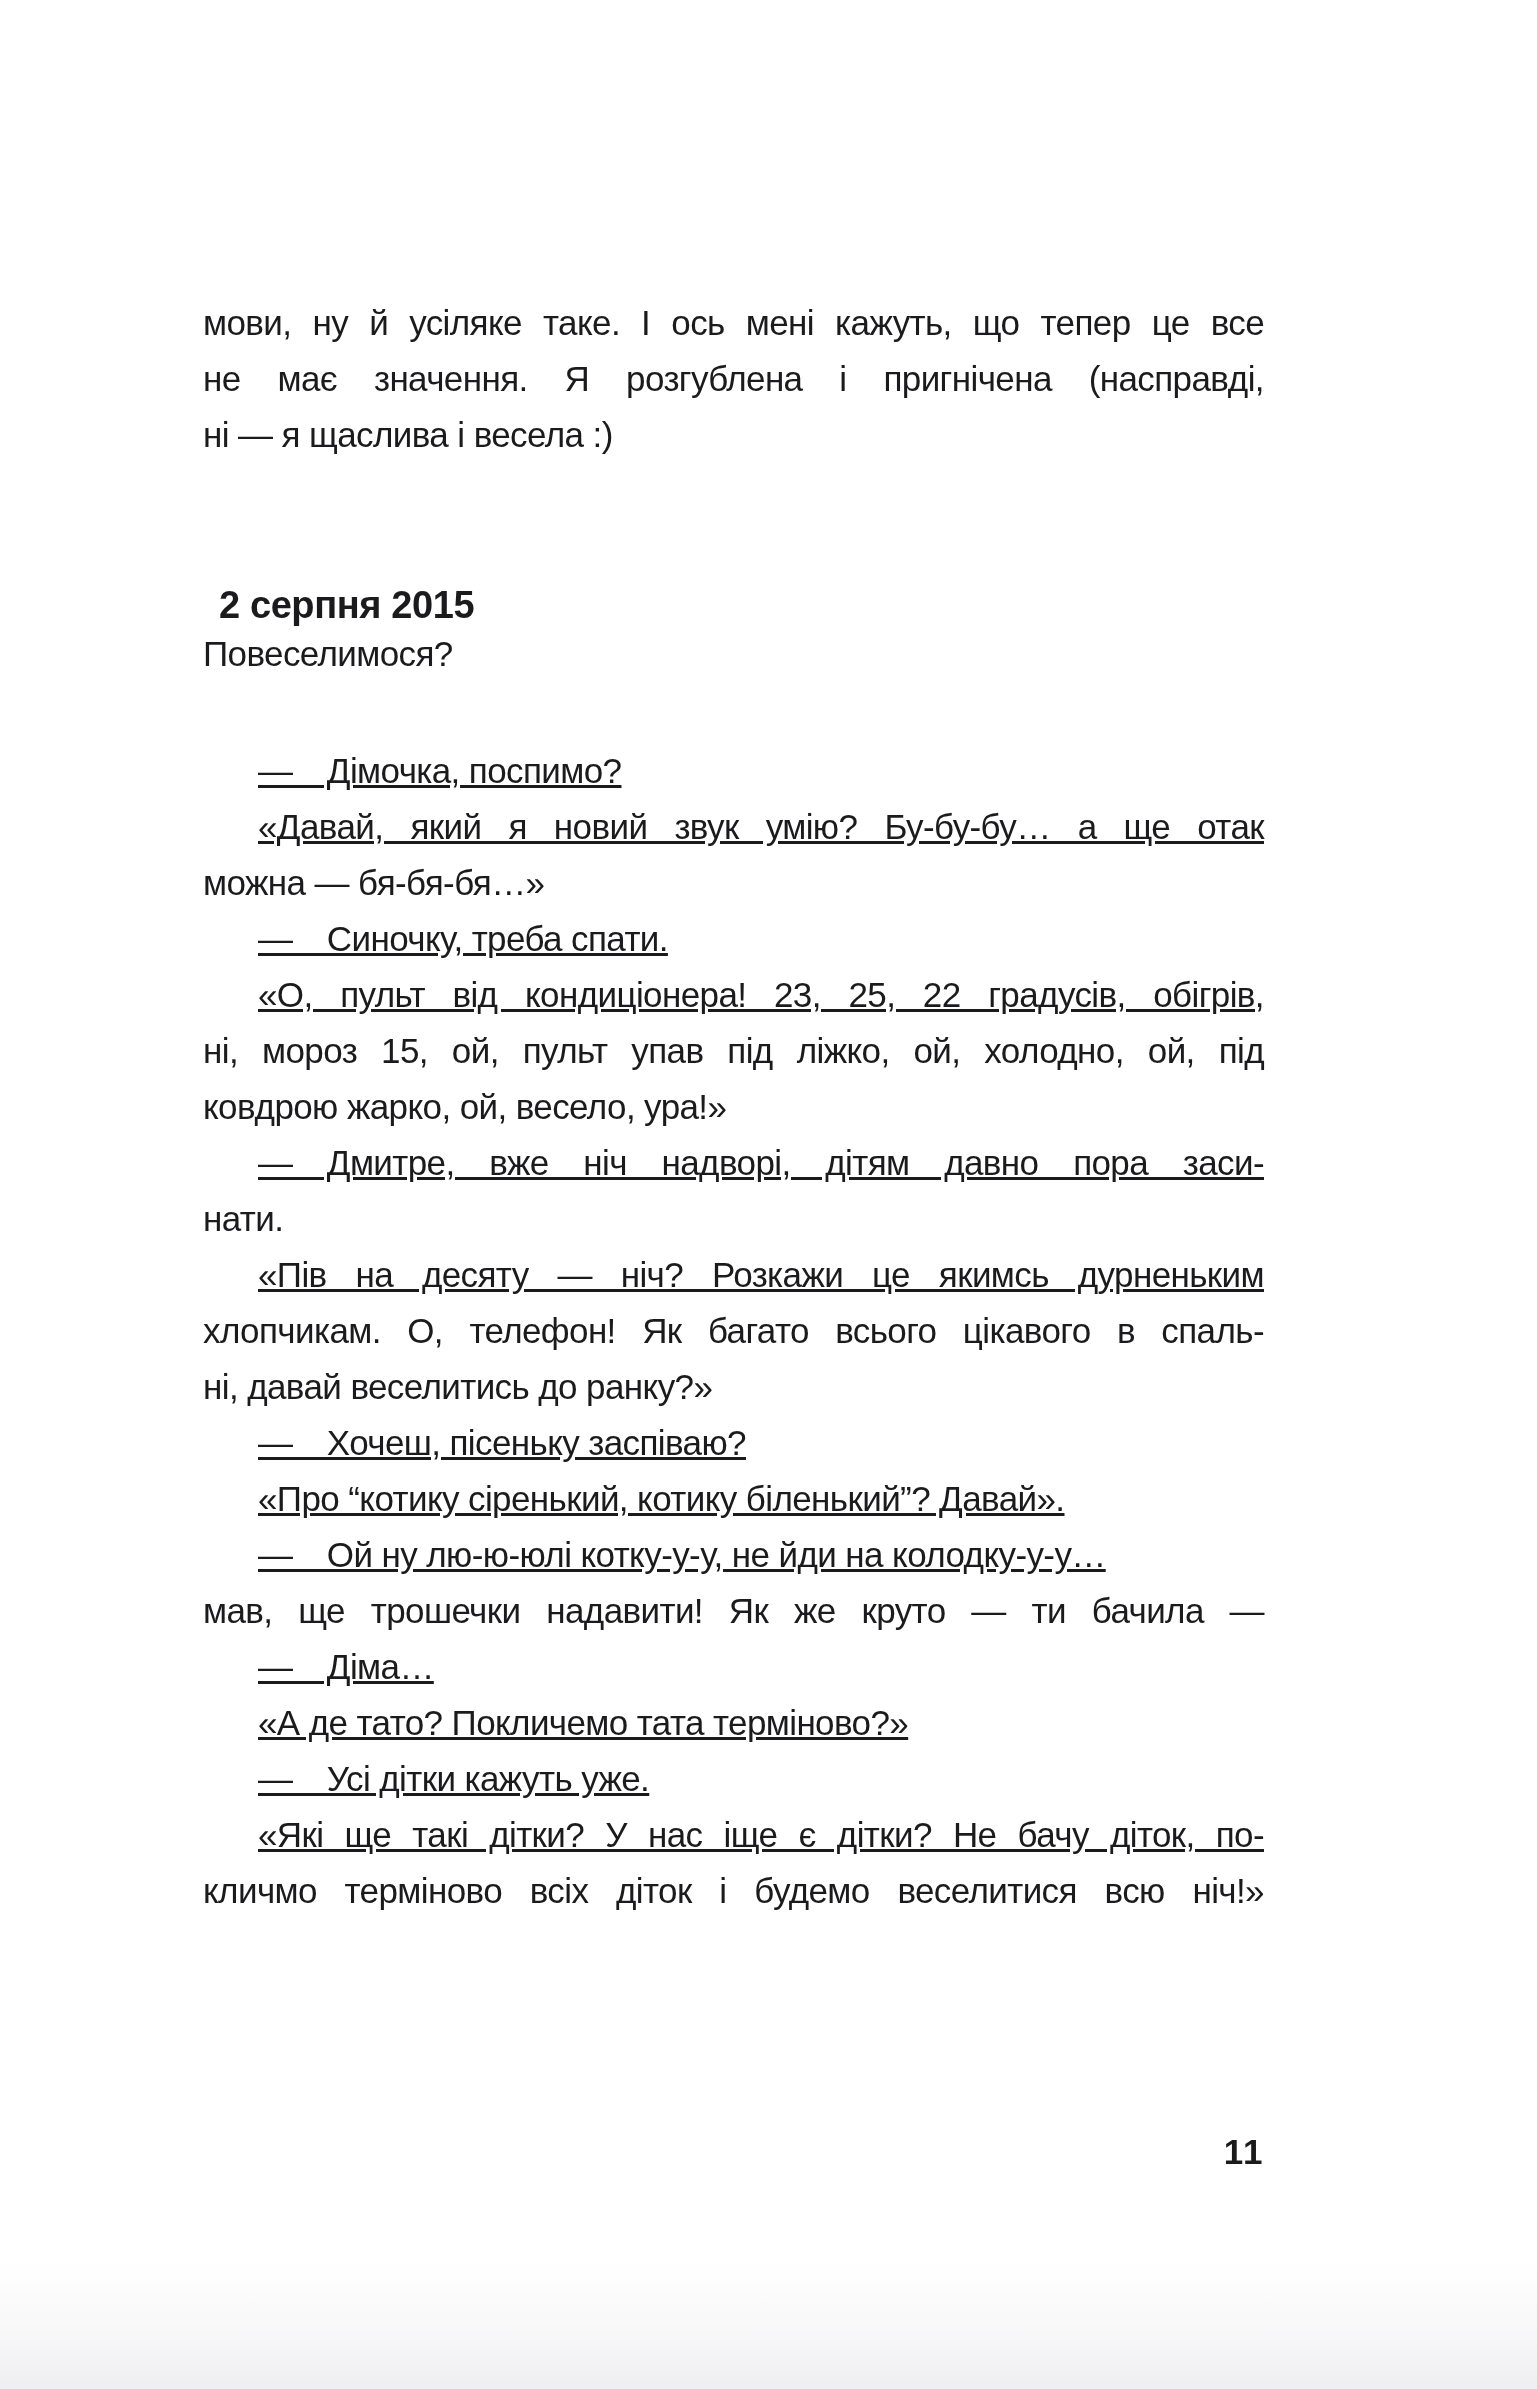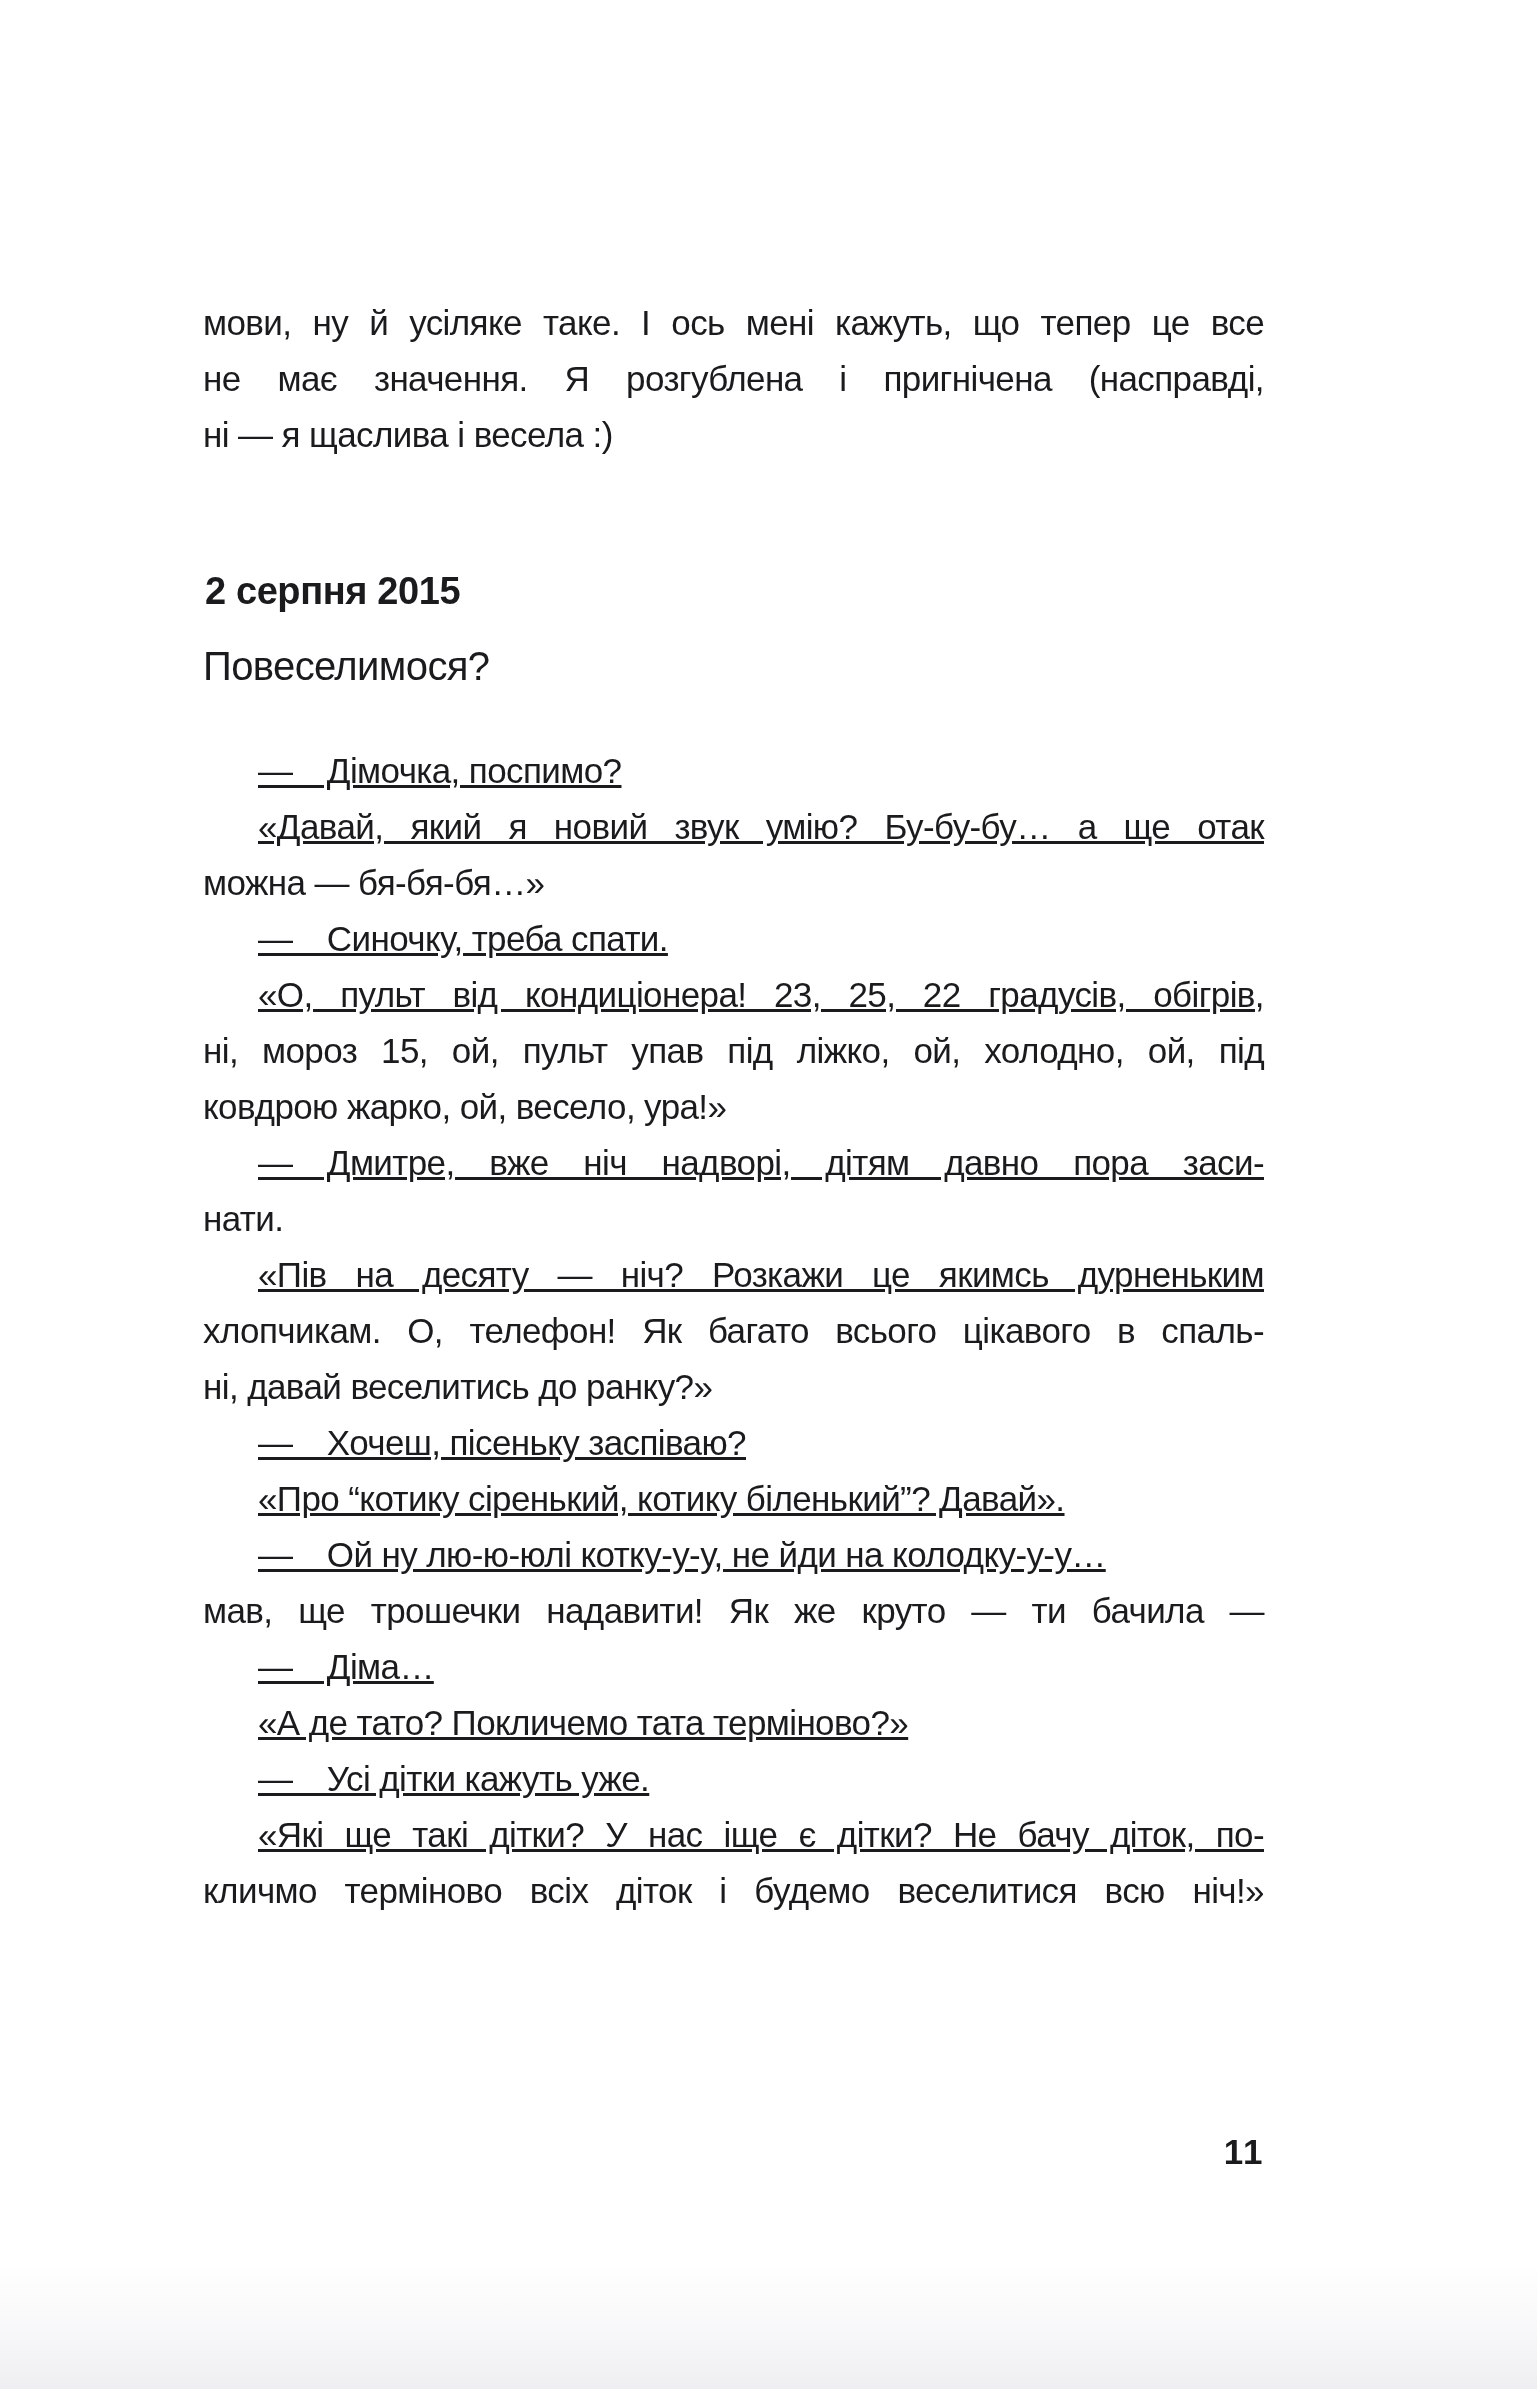--- a/index.html
+++ b/index.html
@@ -24,21 +24,21 @@
     text-align:justify;
     text-align-last:justify;
   }
   .line.indent{padding-left:55px;text-decoration:underline;}
   .heading{
     position:absolute;left:203px;top:561px;
     font-size:38px;font-weight:bold;line-height:56px;letter-spacing:-0.4px;
   }
   .subtitle{
     position:absolute;left:203px;top:626px;
-    font-size:40px;line-height:56px;letter-spacing:-0.6px;margin-top:12px;
+    font-size:35px;line-height:56px;letter-spacing:-0.6px;
   }
   .pageno{
     position:absolute;left:203px;width:1061px;top:2131px;
     text-align:right;
     font-size:35px;font-weight:bold;line-height:42px;letter-spacing:1.6px;
   }
   .bottom-fade{
     position:absolute;left:0;right:0;bottom:0;height:128px;
     background:linear-gradient(180deg,
       rgba(234,234,238,0) 0%,
@@ -51,21 +51,21 @@
 <body>
 
 <div class="screen">
 
   <div class="col para1">
       <div class="line fill">мови, ну й усіляке таке. І ось мені кажуть, що тепер це все</div>
       <div class="line fill">не має значення. Я розгублена і пригнічена (насправді,</div>
       <div class="line">ні — я щаслива і весела :)</div>
     </div>
 
-  <h2 class="heading" style="margin:2px;text-align:center;">2 серпня 2015</h2>
+  <h2 class="heading" style="margin:16px;text-align:center;">2 серпня 2015</h2>
 
   <div class="subtitle">Повеселимося?</div>
 
   <div class="col dialogue">
       <div class="line indent">— Дімочка, поспимо?</div>
       <div class="line fill indent">«Давай, який я новий звук умію? Бу-бу-бу… а ще отак</div>
       <div class="line">можна — бя-бя-бя…»</div>
       <div class="line indent">— Синочку, треба спати.</div>
       <div class="line fill indent">«О, пульт від кондиціонера! 23, 25, 22 градусів, обігрів,</div>
       <div class="line fill">ні, мороз 15, ой, пульт упав під ліжко, ой, холодно, ой, під</div>

